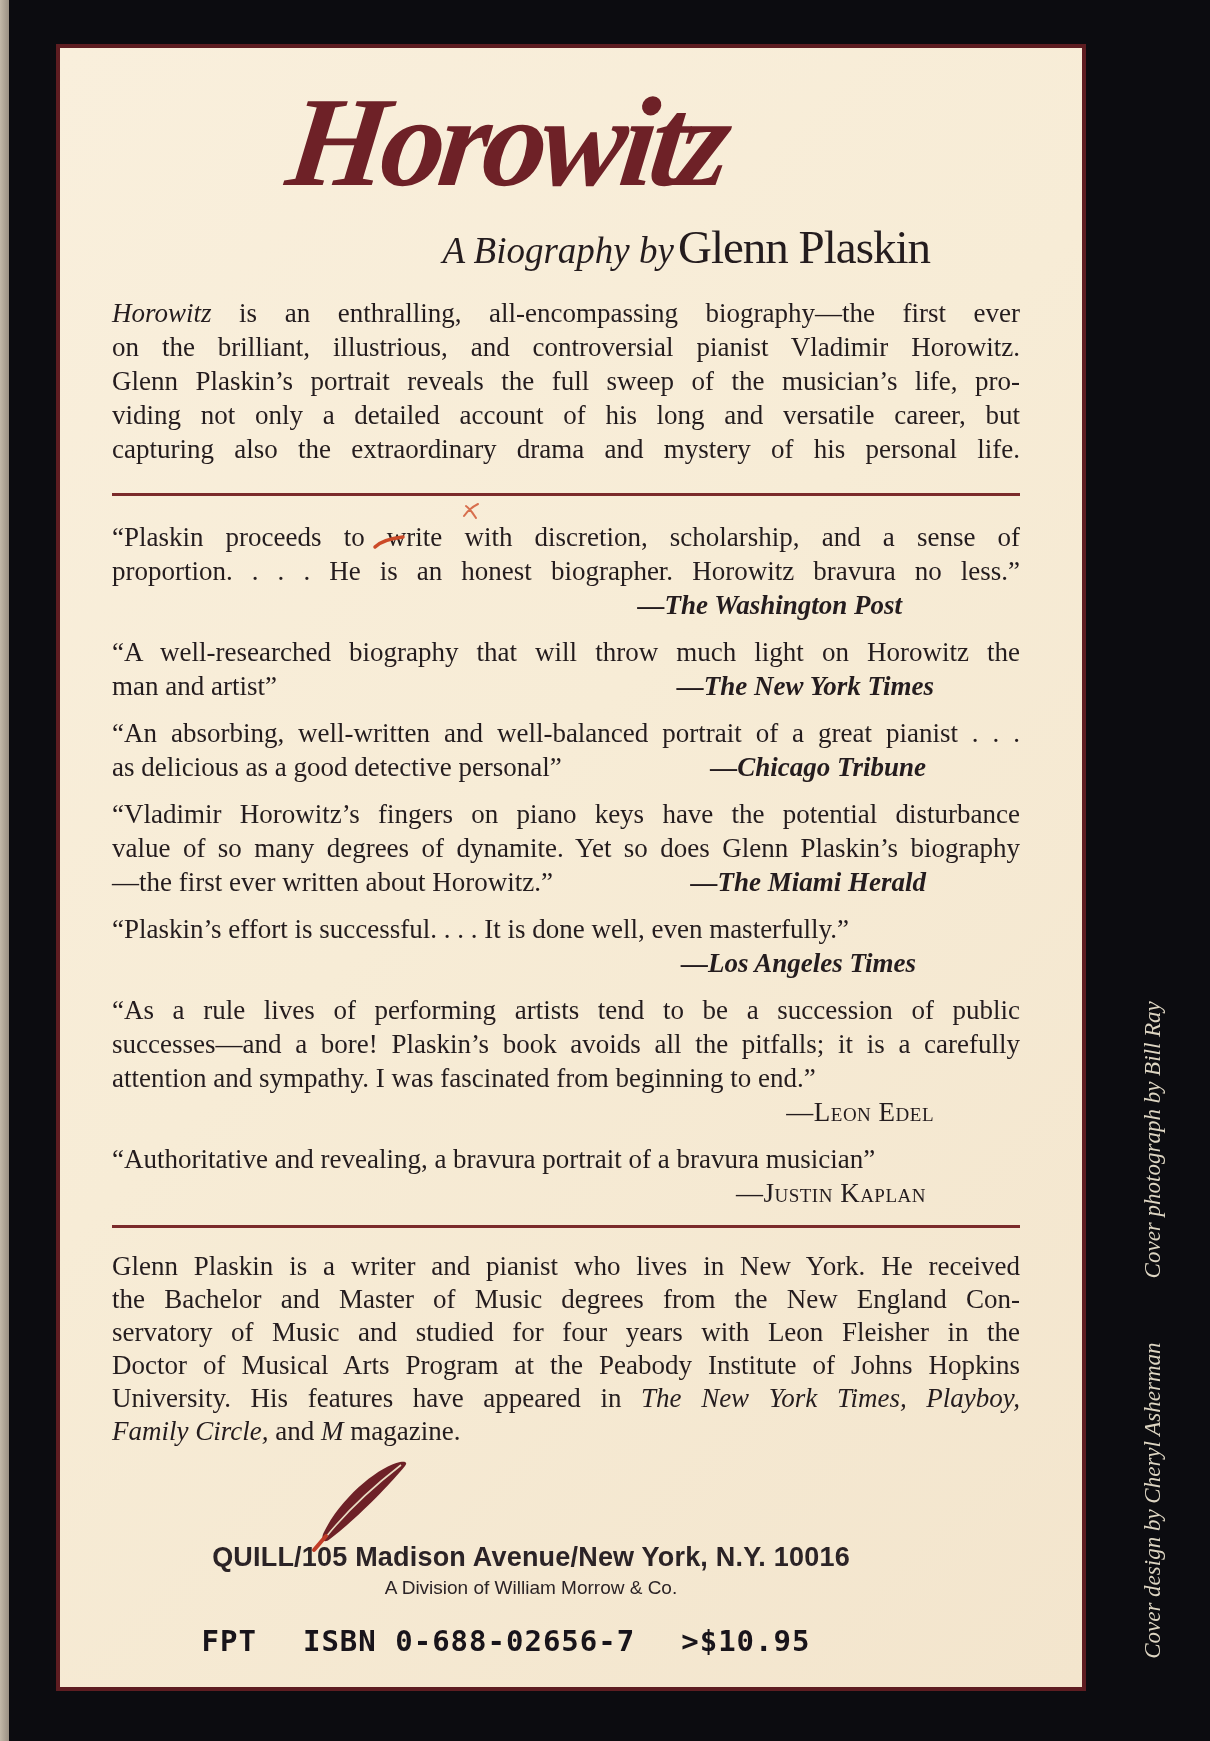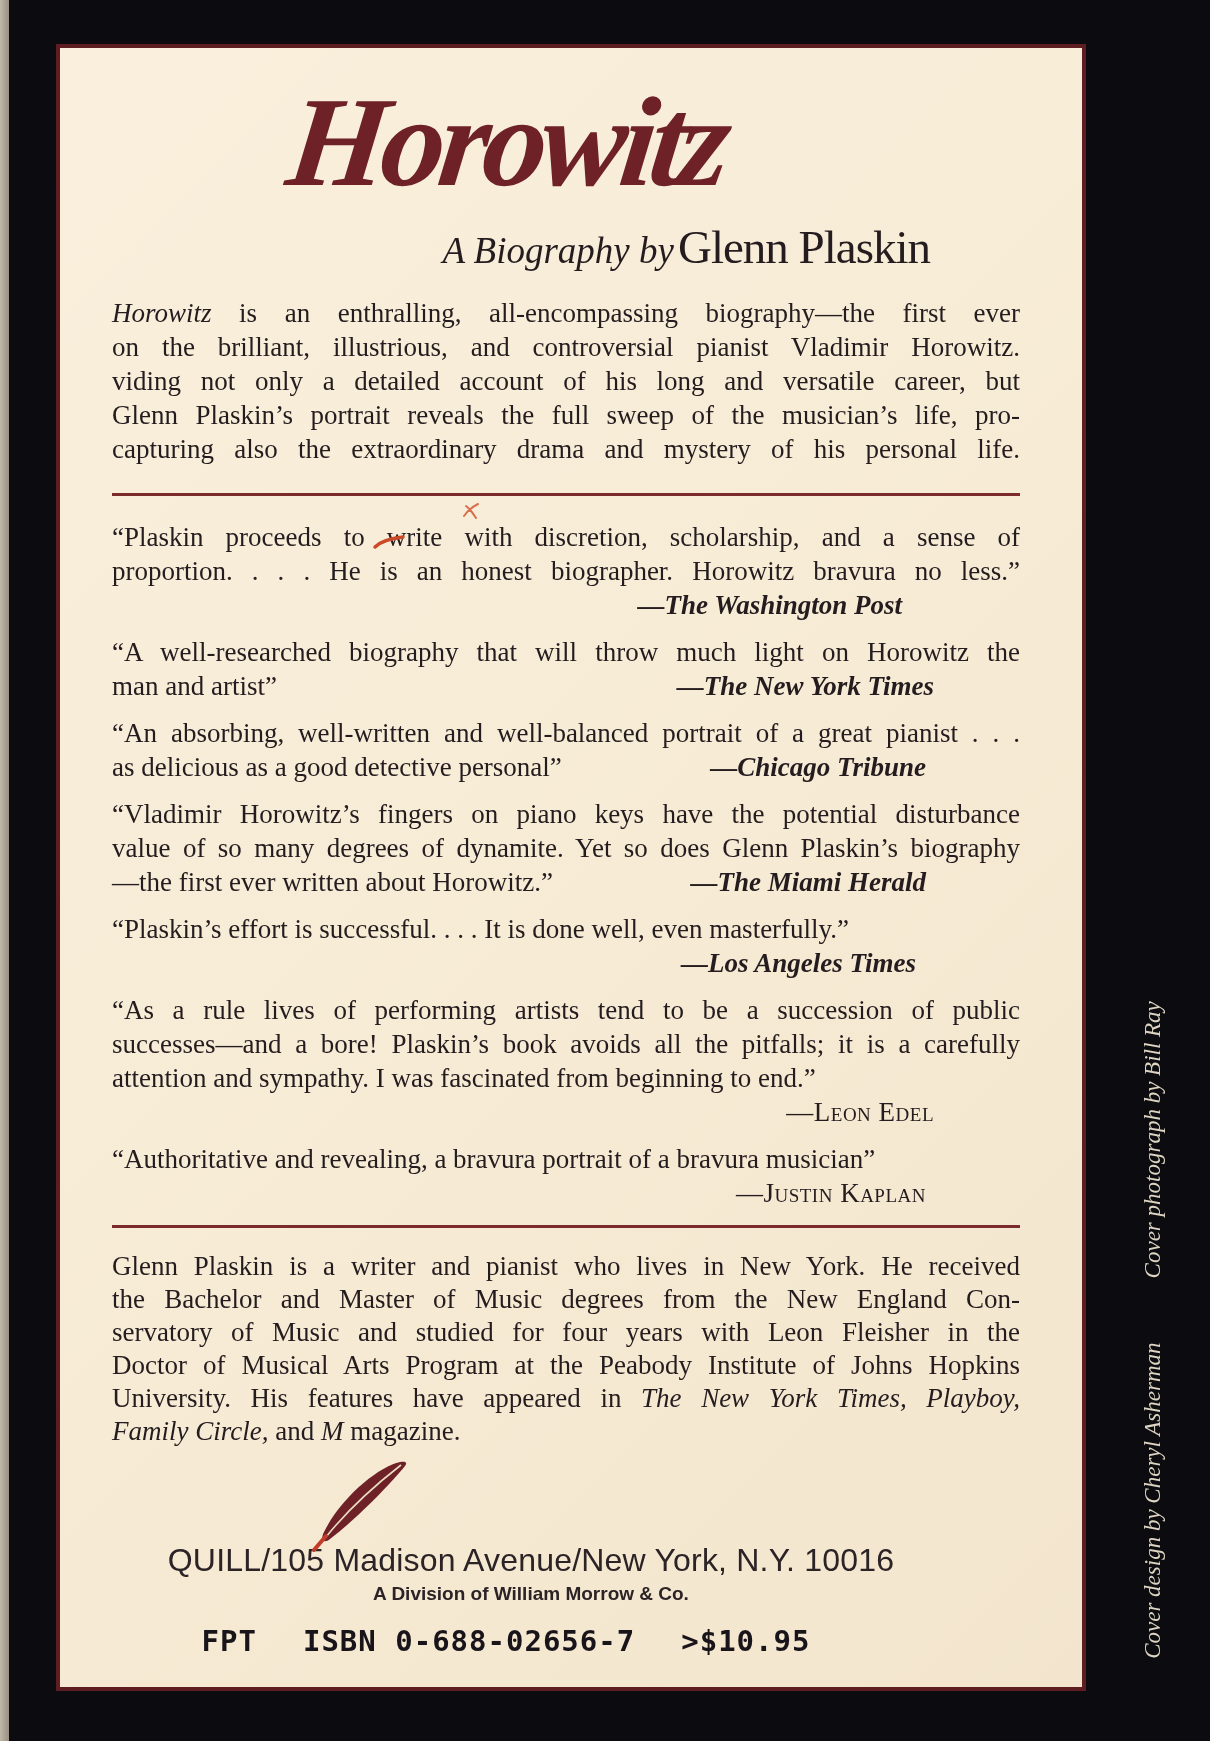--- a/index.html
+++ b/index.html
@@ -32,23 +32,23 @@
   .it{font-style:italic;}
   .rule{height:3px;background:#7b2b2b;border:0;margin:0;}
   .rule.top{margin-top:27px;margin-bottom:24px;}
   .rule.bottom{margin-top:15px;margin-bottom:22px;}
   .quote{margin-bottom:13px;}
   .quote:last-child{margin-bottom:0;}
   .bio .tline{line-height:33px;min-height:33px;}
   
   .pubblock{position:relative;margin-top:14px;height:150px;text-align:center;padding-right:70px;}
   .quill{position:absolute;left:190px;top:-4px;}
-  .pub-address{font-family:"Liberation Sans",sans-serif;font-size:32px;letter-spacing:.2px;
-               color:#2b2326;padding-top:80px;}
-  .pub-division{font-family:"Liberation Sans",sans-serif;font-size:19px;font-weight:bold;
+  .pub-address{font-family:"Liberation Sans",sans-serif;font-size:27px;letter-spacing:.2px;
+               color:#2b2326;padding-top:80px;font-weight:bold;}
+  .pub-division{font-family:"Liberation Sans",sans-serif;font-size:19px;font-weight:normal;
                 color:#2b2326;margin-top:4px;}
   .isbn-row{display:flex;justify-content:center;gap:46px;padding-right:120px;margin-top:12px;
             font-family:"DejaVu Sans Mono",monospace;font-weight:bold;font-size:29px;
             letter-spacing:1px;color:#18141a;}
   
   .credits{position:absolute;left:826px;top:1314px;width:660px;height:32px;
            transform:rotate(-90deg);display:flex;justify-content:center;gap:64px;
            font-style:italic;font-size:23px;color:#ddd5c2;white-space:nowrap;}
   
   .penmark1{position:absolute;left:372px;top:534px;width:34px;height:16px;}
@@ -69,22 +69,22 @@
 
     <div class="subtitle">
       <span class="pre">A Biography by</span>
       <span> </span>
       <span class="auth">Glenn Plaskin</span>
     </div>
 
     <div class="textcol">
         <div class="tline just"><span class="it">Horowitz</span><span> is an enthralling, all-encompassing biography—the first ever</span></div>
         <div class="tline just"><span>on the brilliant, illustrious, and controversial pianist Vladimir Horowitz.</span></div>
+        <div class="tline just"><span>Glenn Plaskin’s portrait reveals the full sweep of the musician’s life, pro-</span></div>
         <div class="tline just"><span>viding not only a detailed account of his long and versatile career, but</span></div>
-        <div class="tline just"><span>Glenn Plaskin’s portrait reveals the full sweep of the musician’s life, pro-</span></div>
         <div class="tline just"><span>capturing also the extraordinary drama and mystery of his personal life.</span></div>
       </div>
 
     <hr class="rule top">
 
     <div class="textcol" style="margin-top:0;">
       <div class="quote">
           <div class="tline just"><span>“Plaskin proceeds to write with discretion, scholarship, and a sense of</span></div>
           <div class="tline just"><span>proportion. . . . He is an honest biographer. Horowitz bravura no less.”</span></div>
           <div class="tline attr-line"><span class="attr news" style="padding-right: 118px;">—The Washington Post</span></div>

